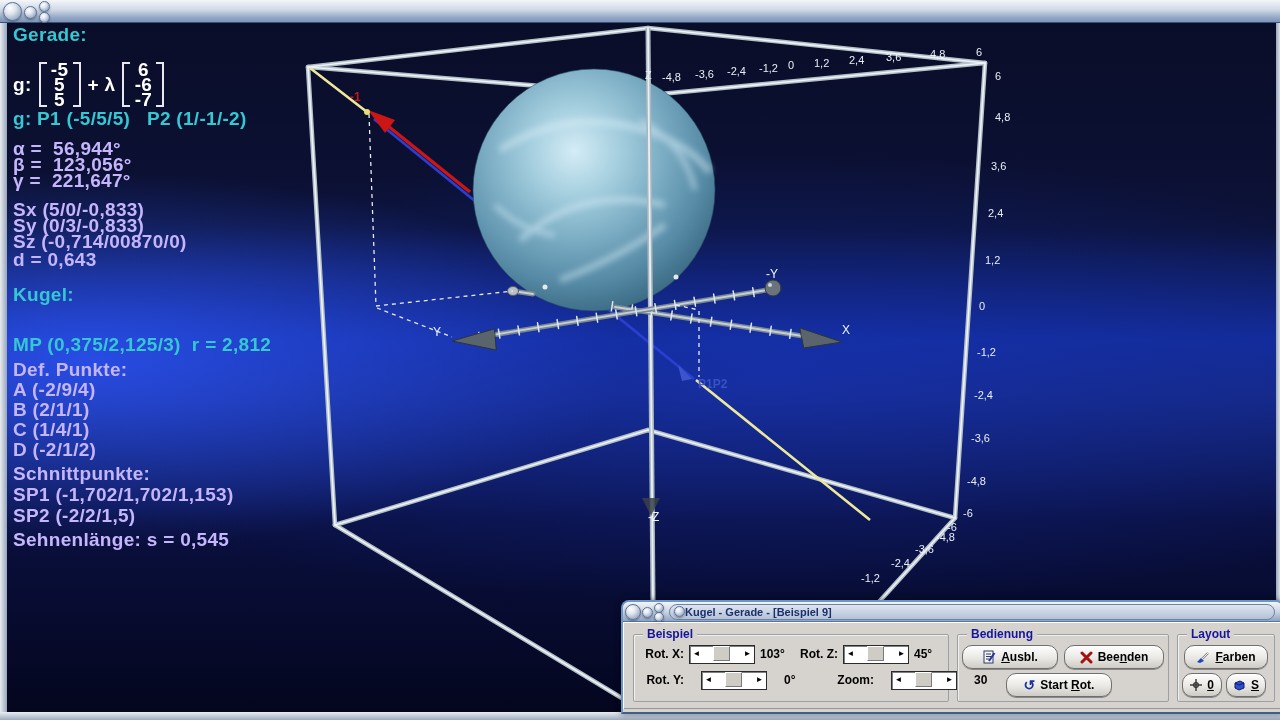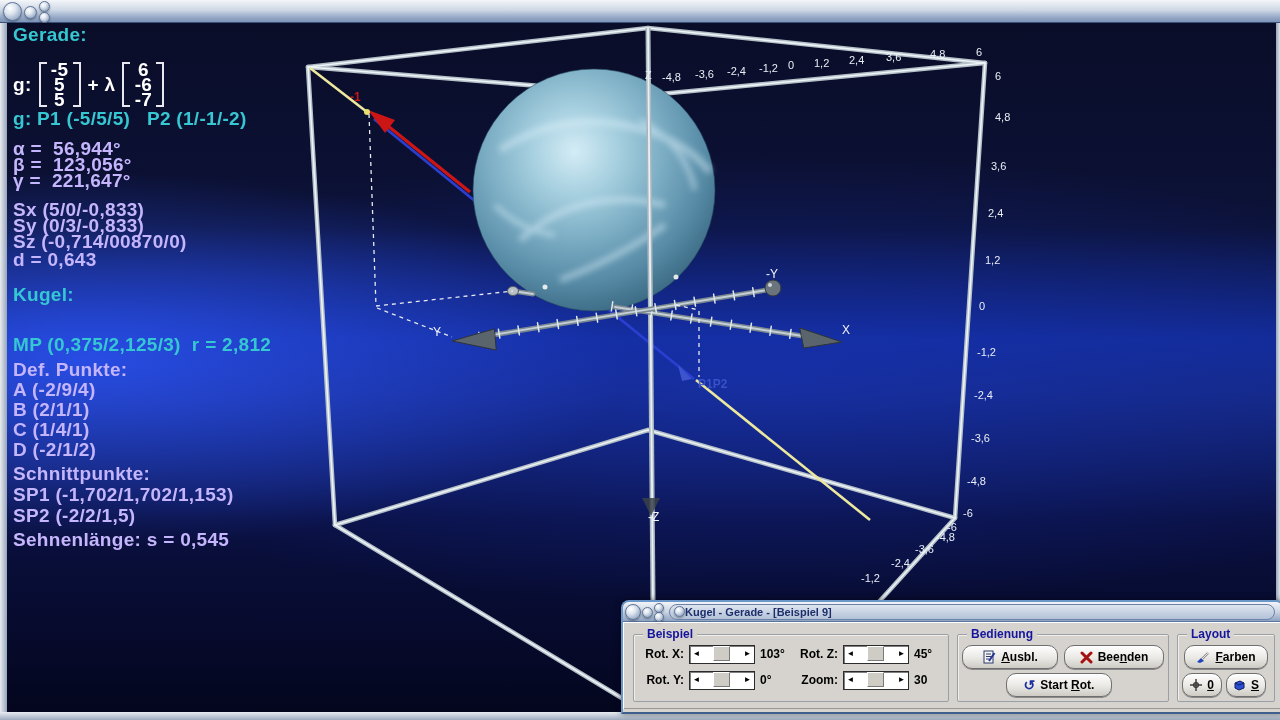--- a/index.html
+++ b/index.html
@@ -355,21 +355,21 @@
           </span>
           <span class="opvalue" style="width:34px">103°</span>
           <span class="oplabel" style="width:44px">Rot. Z:</span>
           <span class="sb">
             <span class="arl">◄</span>
             <span class="thumb"></span>
             <span class="arr">►</span>
           </span>
           <span class="opvalue">45°</span>
         </div>
-        <div class="oprow" style="left:6px;top:36px;">
+        <div class="oprow" style="left:6px;top:36px;gap:12px;">
           <span class="oplabel" style="width:44px">Rot. Y:</span>
           <span class="sb">
             <span class="arl">◄</span>
             <span class="thumb"></span>
             <span class="arr">►</span>
           </span>
           <span class="opvalue" style="width:34px">0°</span>
           <span class="oplabel" style="width:44px">Zoom:</span>
           <span class="sb">
             <span class="arl">◄</span>

